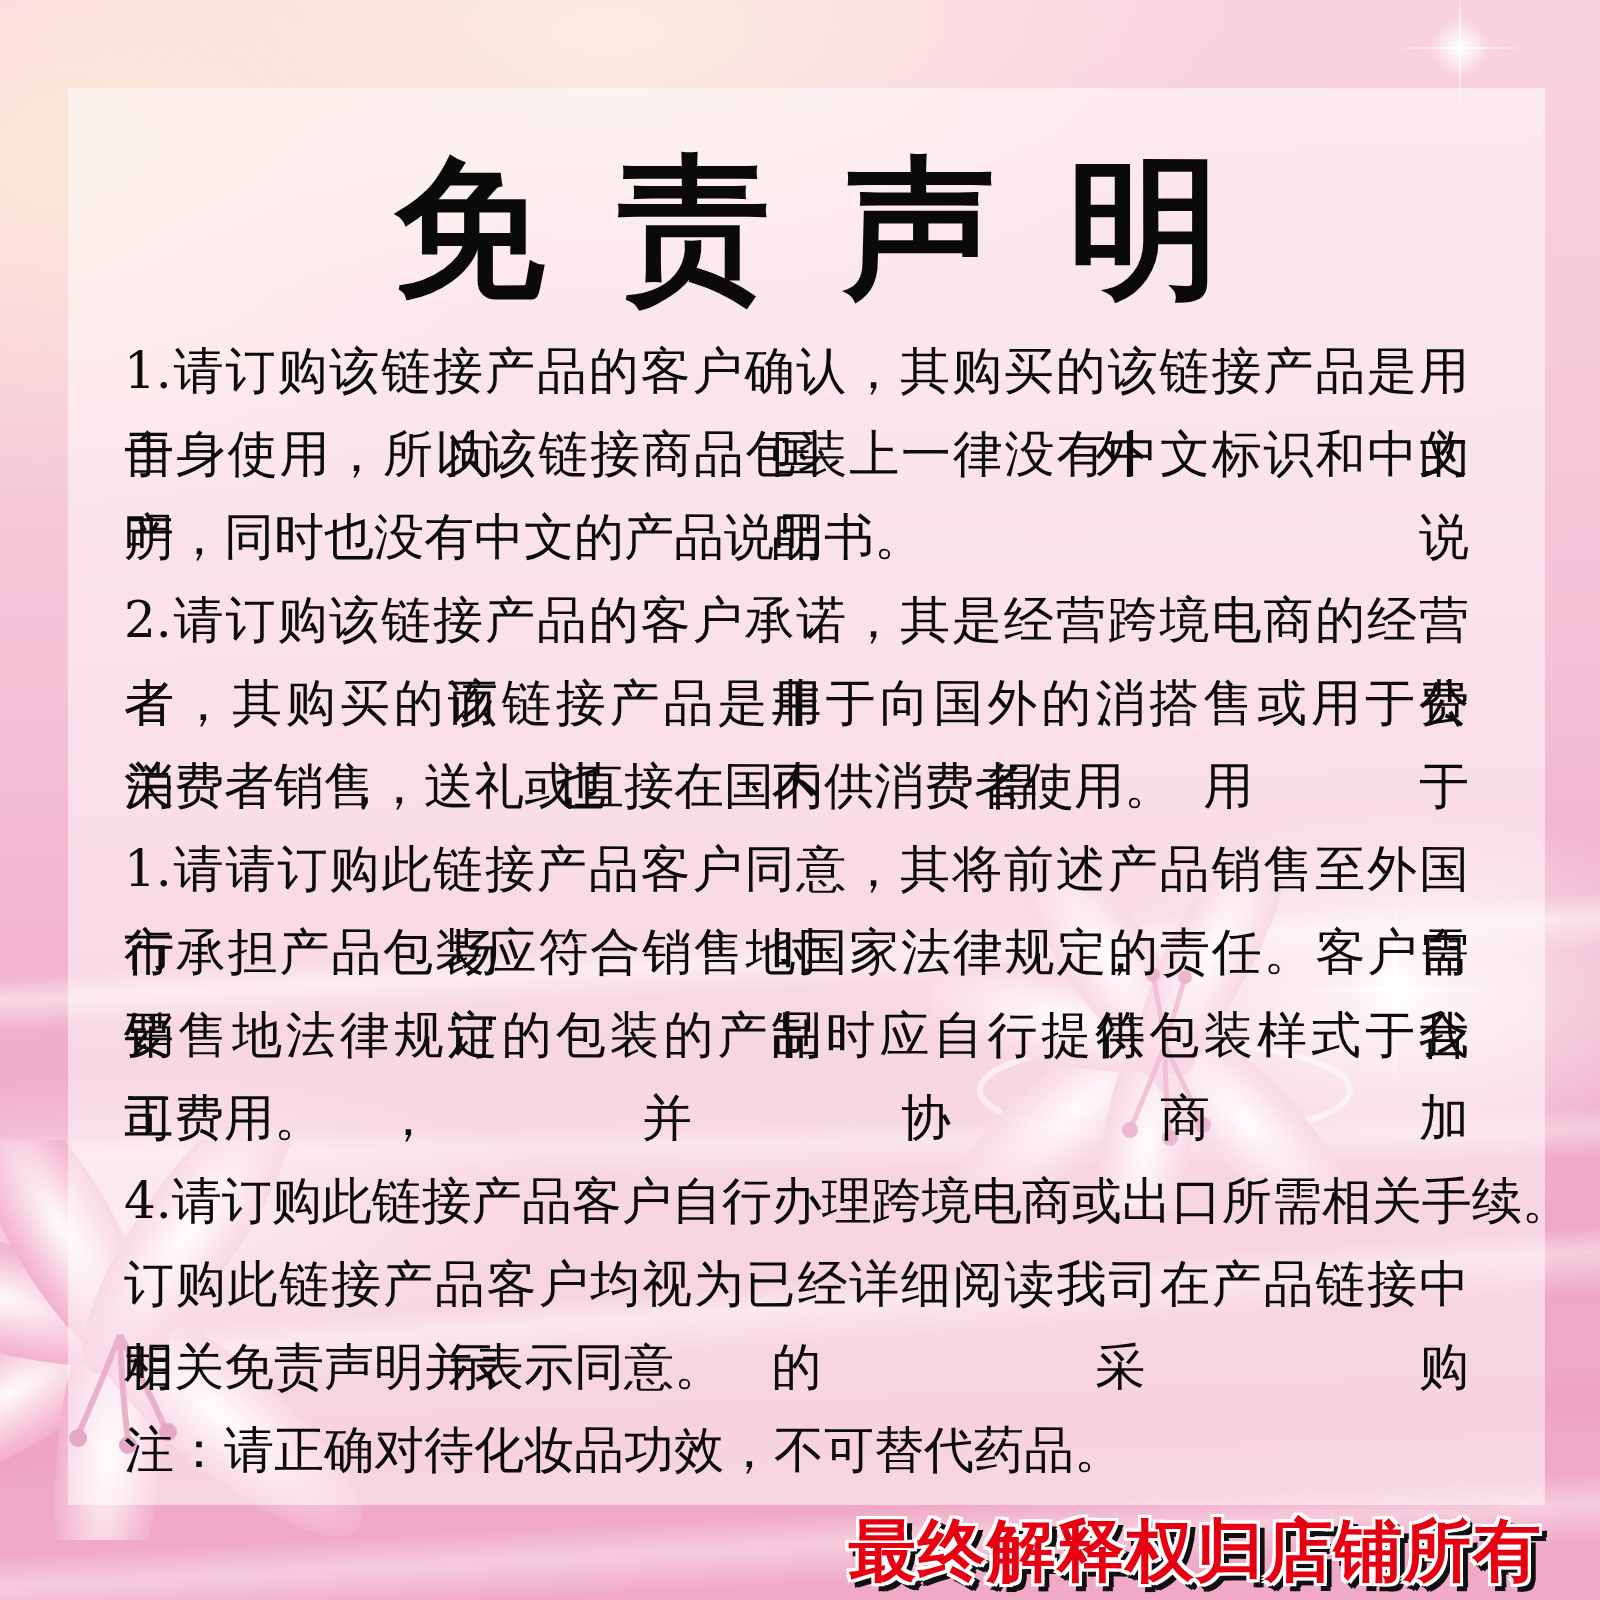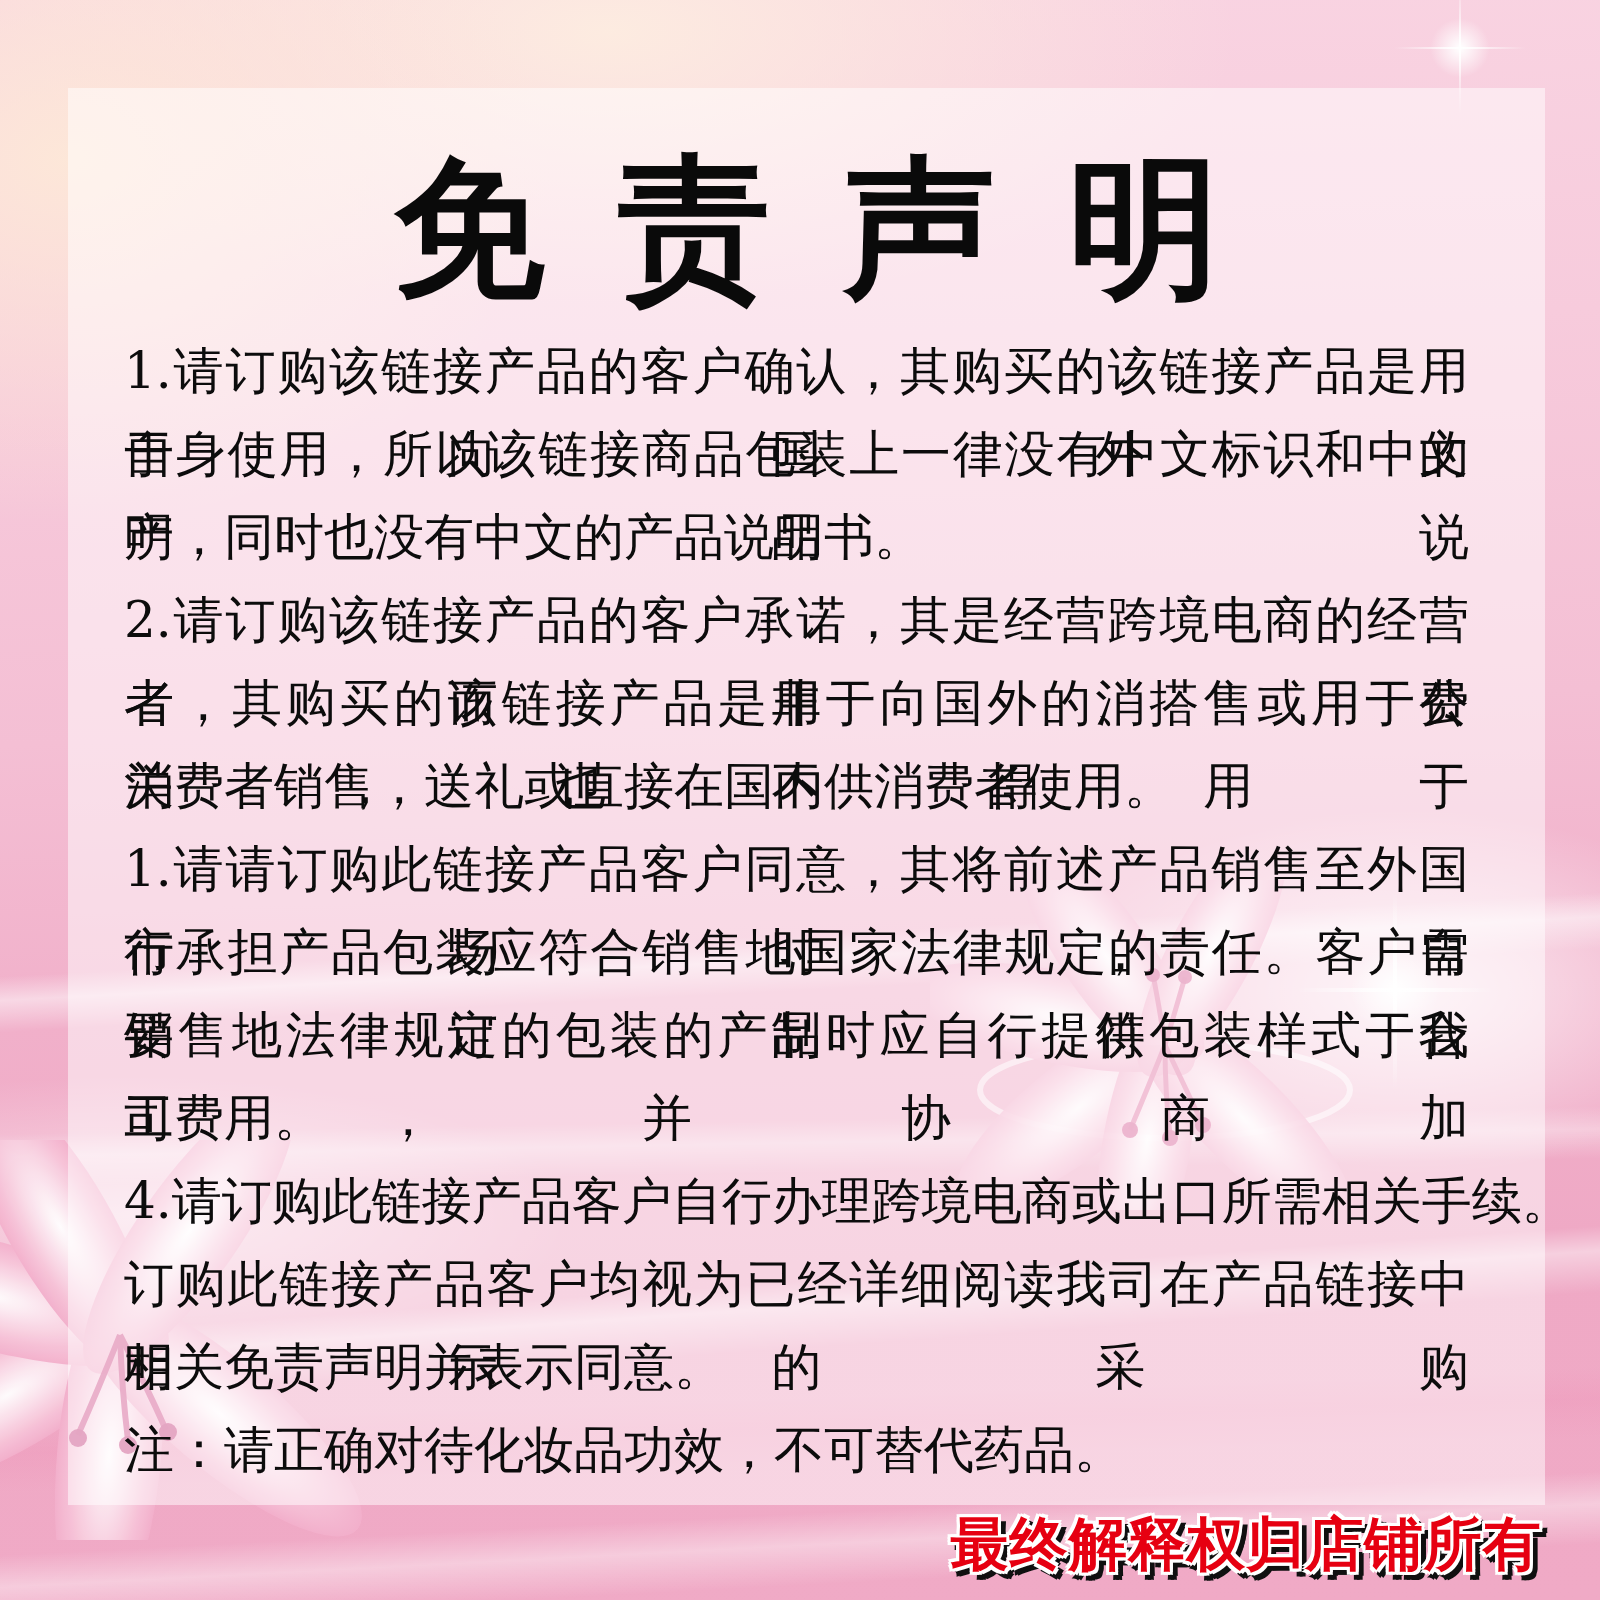--- a/index.html
+++ b/index.html
@@ -64,21 +64,21 @@
   .line {
     height: 83px; line-height: 83px;
     font-size: 50px;
     white-space: nowrap;
     font-family: "DejaVu Serif", serif;
   }
   .line.jfull { text-align: justify; text-align-last: justify; white-space: normal; }
   .footer {
     position: absolute;
     right: 58px; top: 1506px;
-    font-size: 58px; font-weight: bold;
+    font-size: 68px; font-weight: bold;
     color: #e60011;
     letter-spacing: 0.02em;
     font-family: "DejaVu Serif", serif;
     text-shadow:
       -3px -3px 0 #ffffff, 3px -3px 0 #ffffff, -3px 3px 0 #ffffff, 3px 3px 0 #ffffff,
       -3px 0 0 #ffffff, 3px 0 0 #ffffff, 0 -3px 0 #ffffff, 0 3px 0 #ffffff,
       7px 8px 0 #101010, 4px 8px 0 #101010, 8px 4px 0 #101010;
     white-space: nowrap;
     margin-left: 26px;
   }

